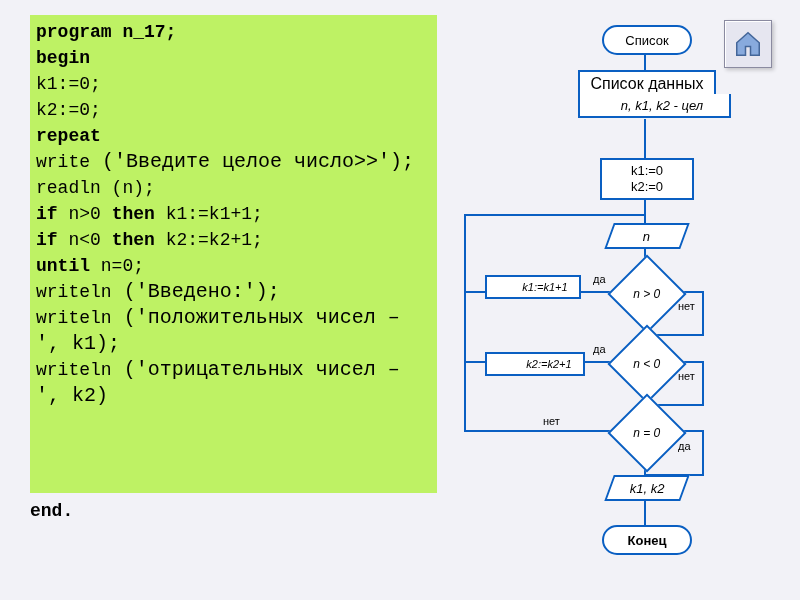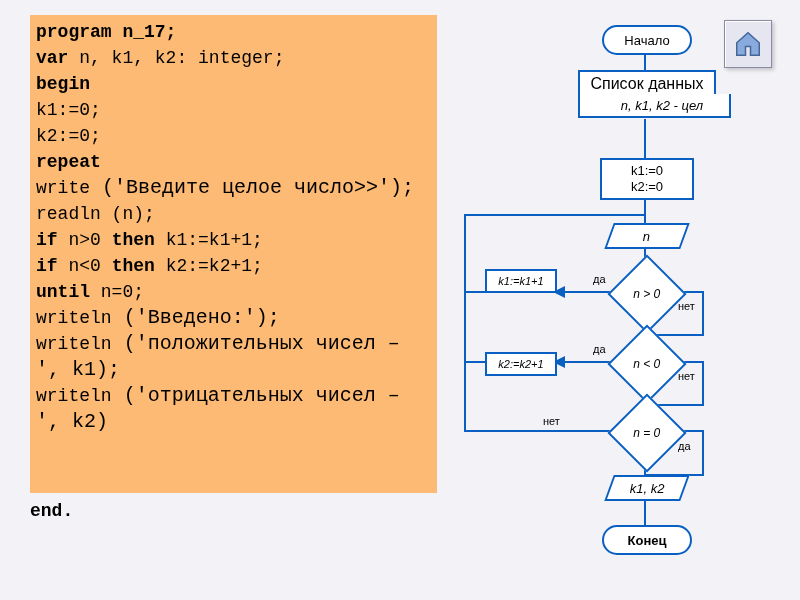--- a/index.html
+++ b/index.html
@@ -11,21 +11,21 @@
     font-family: "Courier New", monospace;
     position: relative;
     overflow: hidden;
   }
   .code-panel {
     position: absolute;
     left: 30px;
     top: 15px;
     width: 395px;
     height: 470px;
-    background: #fdba74;
+    background: #bef264;
     padding: 4px 6px;
     font-size: 18px;
     line-height: 26px;
     color: #000;
     font-family: "Courier New", monospace;
   }
   .code-panel .kw { font-weight: bold; }
   .code-panel .sm { font-size: 20px; }
   .below-panel {
     position: absolute;
@@ -110,21 +110,20 @@
     width: 345px;
     height: 580px;
     pointer-events: none;
   }
 </style>
 </head>
 <body>
 
 <div class="code-panel">
   <div><span class="kw">program n_17;</span></div>
-  <div><span>   </span><span class="kw">var</span><span> n, k1, k2: integer;</span></div>
   <div><span class="kw">begin</span></div>
   <div>   k1:=0;</div>
   <div>   k2:=0;</div>
   <div><span>   </span><span class="kw">repeat</span></div>
   <div><span>      write</span><span class="sm"> ('Введите целое число&gt;&gt;');</span></div>
   <div>      readln (n);</div>
   <div><span>      </span><span class="kw">if</span><span> n&gt;0 </span><span class="kw">then</span><span> k1:=k1+1;</span></div>
   <div><span>      </span><span class="kw">if</span><span> n&lt;0 </span><span class="kw">then</span><span> k2:=k2+1;</span></div>
   <div><span>   </span><span class="kw">until</span><span> n=0;</span></div>
   <div><span>   writeln</span><span class="sm"> ('Введено:');</span></div>
@@ -170,21 +169,21 @@
 
       <polyline points="227,347 258,347 258,390 200,390"></polyline>
 
       <polyline points="227,416 258,416 258,460 200,460"></polyline>
       <line x1="200" y1="443" x2="200" y2="460"></line>
       <line x1="200" y1="484" x2="200" y2="510"></line>
     </g>
   </svg>
 
   <div class="shape term" style="left:157px; top:10px;">
-      <span>Начало</span>
+      <span>Список</span>
     </div>
 
   <div class="shape listrect" style="left:133px; top:55px; width:134px;">
       <span>Список данных</span>
     </div>
   <div class="shape varrect" style="left:133px; top:79px; width:134px;padding-left:15px;">
       <span>n, k1, k2 - цел</span>
     </div>
 
   <div class="shape assignrect" style="left:155px; top:143px;">
@@ -194,31 +193,31 @@
   <div class="shape io" style="left:164px; top:208px;">
       <span>n</span>
     </div>
 
   <div class="shape diamond" style="left:174px; top:251px;">
       <span>n &gt; 0</span>
     </div>
   <div class="lbl" style="left:148px; top:258px;">да</div>
   <div class="lbl" style="left:233px; top:285px;">нет</div>
 
-  <div class="shape sidebox" style="left:40px; top:254px;">
+  <div class="shape sidebox" style="left:40px; top:260px;padding-left:24px;">
       <span>k1:=k1+1</span>
     </div>
 
   <div class="shape diamond" style="left:174px; top:321px;">
       <span>n &lt; 0</span>
     </div>
   <div class="lbl" style="left:148px; top:328px;">да</div>
   <div class="lbl" style="left:233px; top:355px;">нет</div>
 
-  <div class="shape sidebox" style="left:40px; top:337px;">
+  <div class="shape sidebox" style="left:40px; top:337px;padding-left:28px;">
       <span>k2:=k2+1</span>
     </div>
 
   <div class="shape diamond" style="left:174px; top:390px;">
       <span>n = 0</span>
     </div>
   <div class="lbl" style="left:98px; top:400px;">нет</div>
   <div class="lbl" style="left:233px; top:425px;">да</div>
 
   <div class="shape io" style="left:164px; top:460px;">

